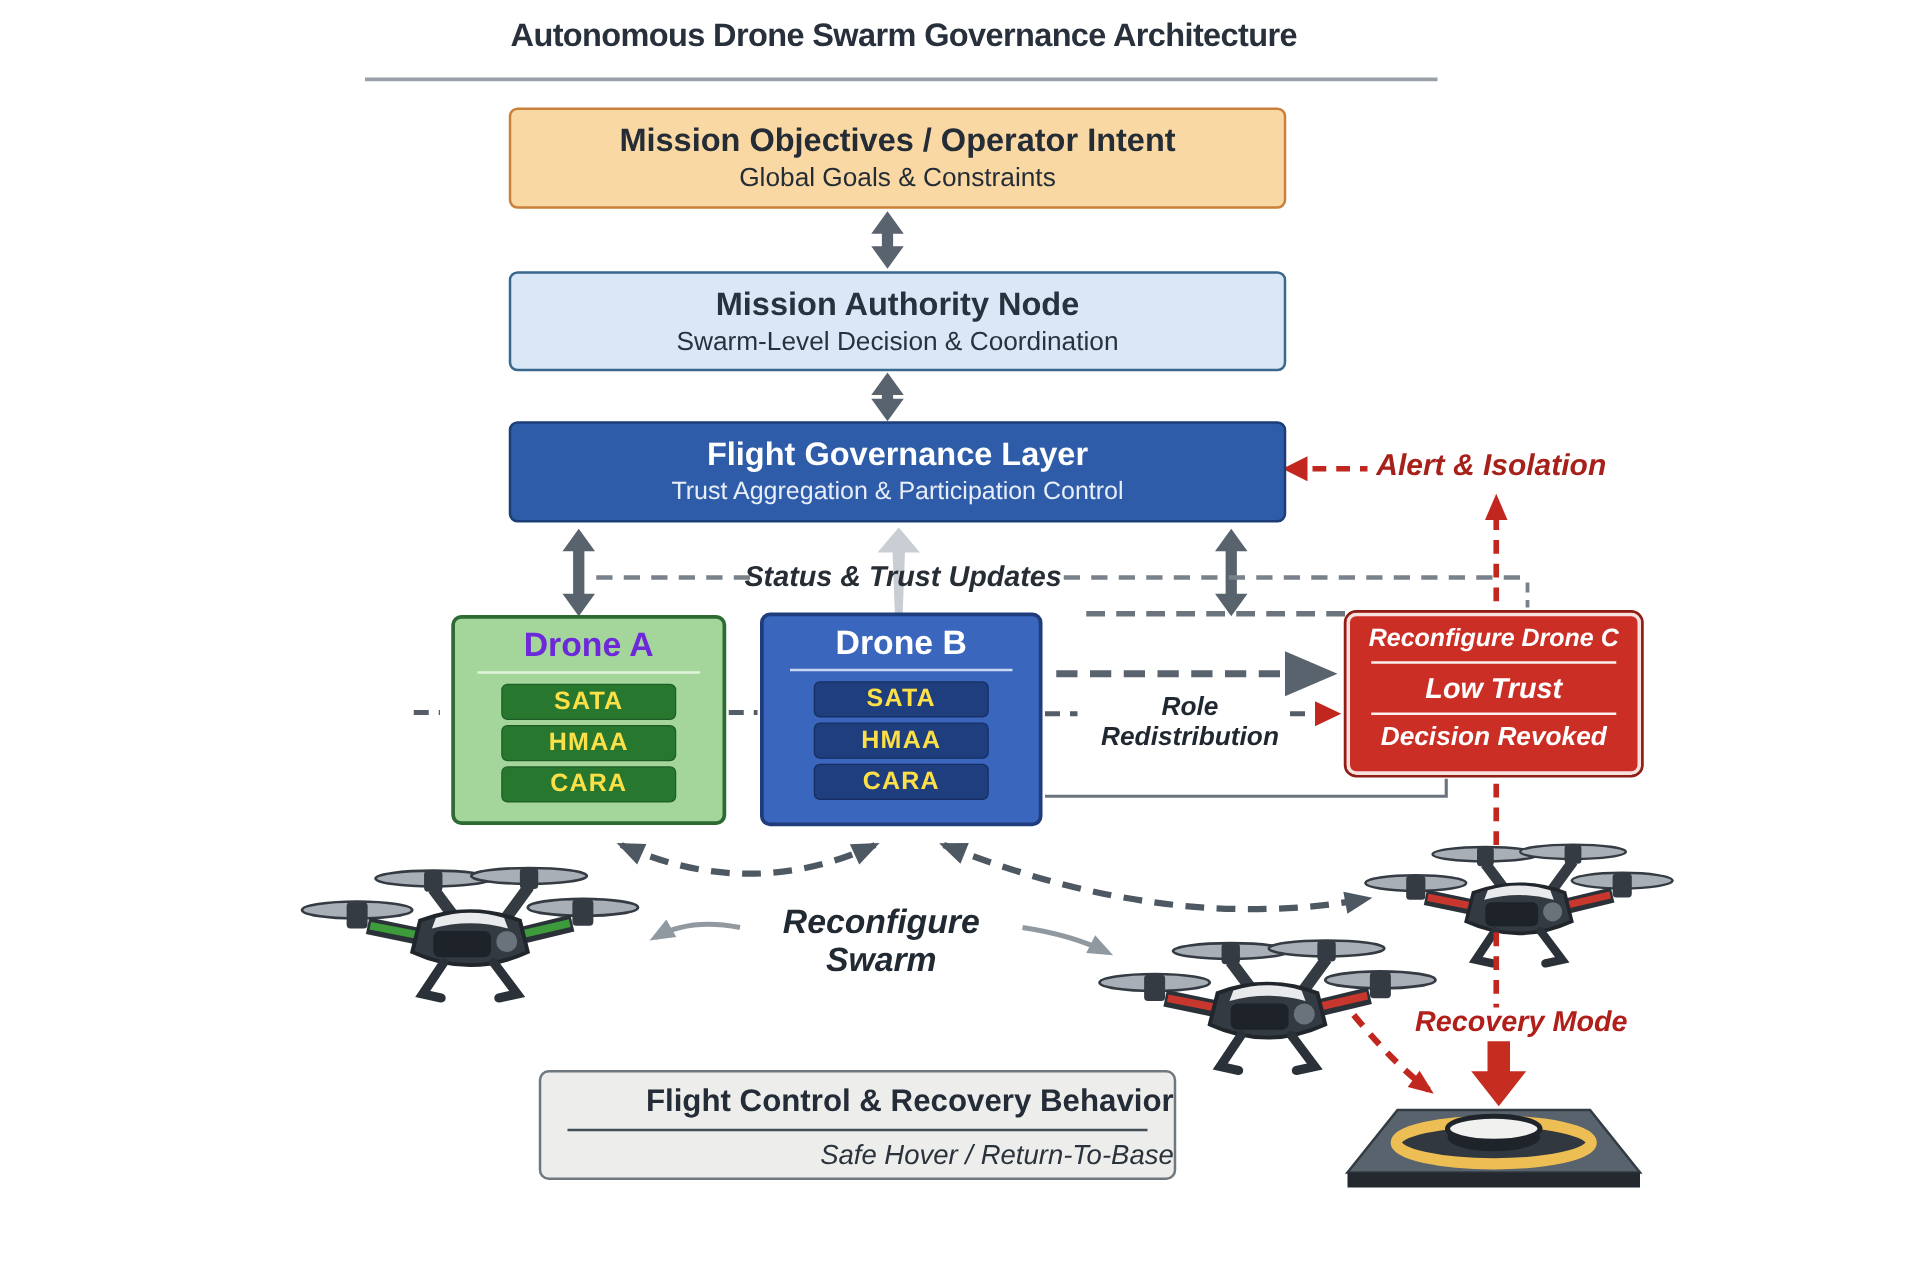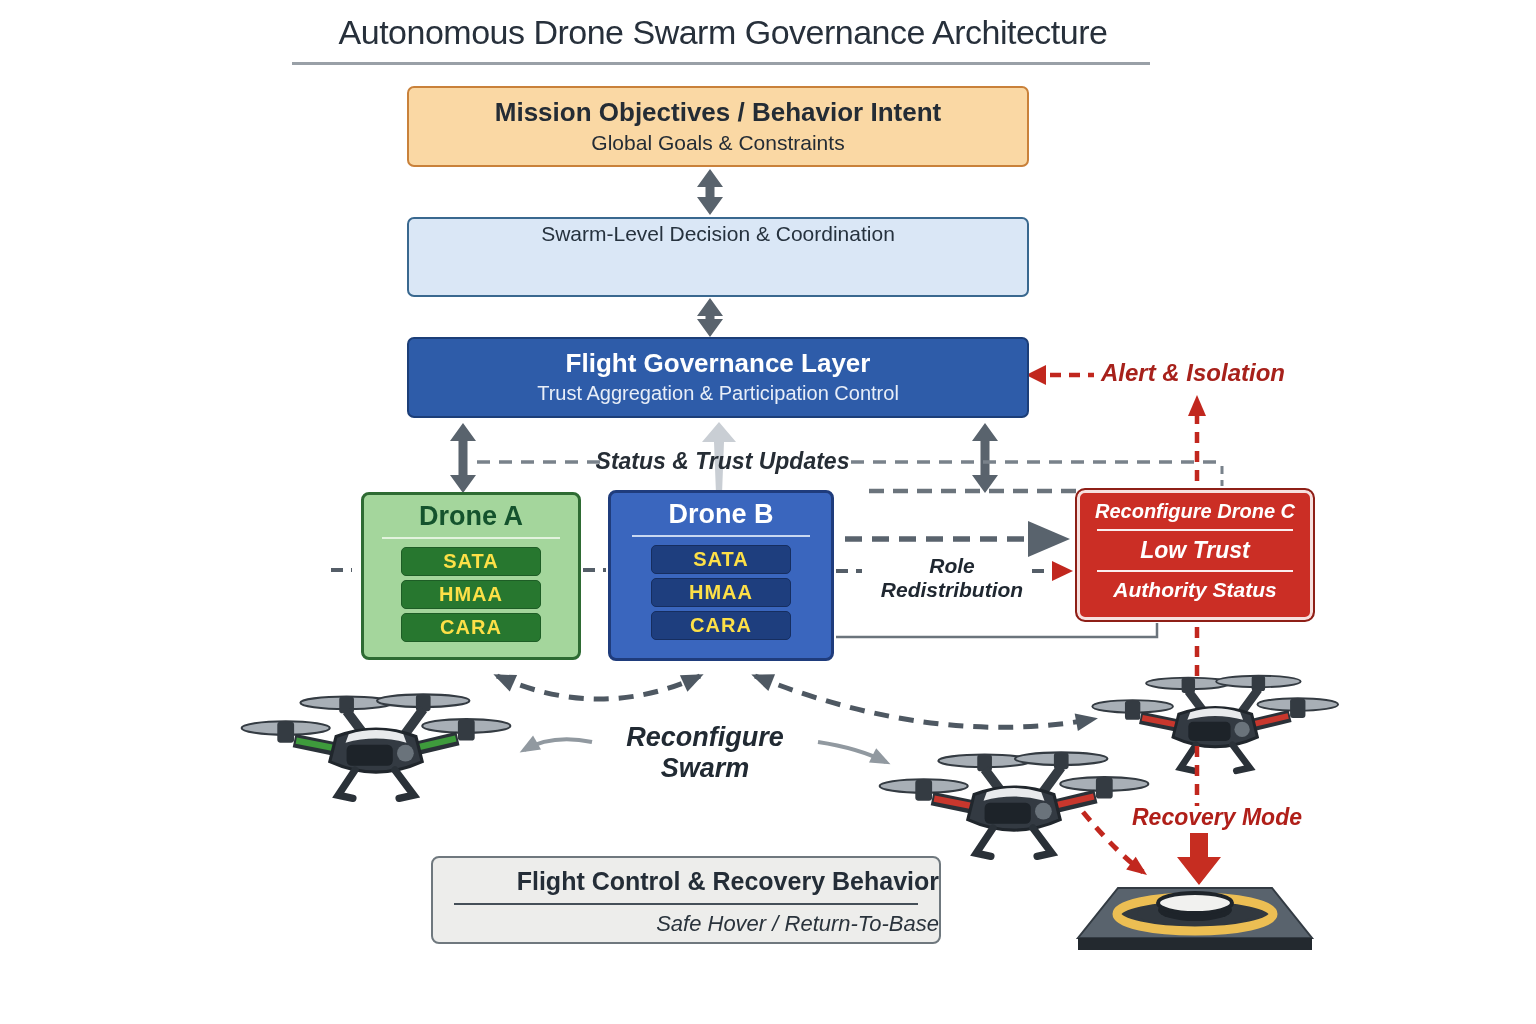--- a/index.html
+++ b/index.html
@@ -1,37 +1,37 @@
 <!DOCTYPE html>
 <html><head>
 <meta charset="utf-8">
 <style>
   html,body{margin:0;padding:0;background:#ffffff;}
   body{font-family:"Liberation Sans","DejaVu Sans",sans-serif;}
   .canvas{position:relative;width:1536px;height:1024px;background:#ffffff;overflow:hidden;}
   .abs{position:absolute;}
   .layer{position:absolute;left:0;top:0;width:1536px;height:1024px;pointer-events:none;}
 
-  .title{left:290px;top:13px;width:866px;text-align:center;font-size:34px;font-weight:400;
+  .title{left:290px;top:13px;width:866px;text-align:center;font-size:26px;font-weight:700;
          color:#27303b;letter-spacing:-0.5px;}
   .title-rule{left:292px;top:62px;width:858px;height:3px;background:#99a0a7;}
 
   .node{border-radius:7px;text-align:center;box-sizing:border-box;}
   .node .node-title{font-weight:700;font-size:26px;margin-top:9px;}
   .node .node-sub{font-size:21px;margin-top:3px;}
   .node-objectives{left:407px;top:86px;width:622px;height:81px;background:#fad8a4;border:2px solid #c9813a;color:#242c35;}
   .node-authority{left:407px;top:217px;width:622px;height:80px;background:#dae7f6;border:2px solid #39688f;color:#26323e;}
   .node-governance{left:407px;top:337px;width:622px;height:81px;background:#2e5ca9;border:2px solid #1c3e78;color:#ffffff;}
   .node-governance .node-sub{color:#e8eef8;font-size:20px;}
 
   .dbox{border-radius:8px;text-align:center;box-sizing:border-box;}
   .dbox-a{left:361px;top:492px;width:220px;height:168px;background:#a4d69c;border:3px solid #2e6b33;}
   .dbox-b{left:608px;top:490px;width:226px;height:171px;background:#3a66be;border:3px solid #1f3c7c;}
   .dbox-title{font-size:27px;font-weight:700;margin-top:6px;}
-  .dbox-a .dbox-title{color:#14532d;}
+  .dbox-a .dbox-title{color:#6d28d9;}
   .dbox-b .dbox-title{color:#ffffff;}
   .dbox-rule{width:178px;height:2px;margin:5px auto 8px auto;}
   .dbox-a .dbox-rule{background:#e2f3dd;}
   .dbox-b .dbox-rule{background:#c9d8f1;}
   .pill{width:140px;height:29px;line-height:29px;margin:4px auto;border-radius:5px;
         color:#fde047;font-weight:700;font-size:20px;letter-spacing:1px;}
   .dbox-a .pill{background:#27772f;border:1px solid #1e5d26;box-sizing:border-box;line-height:27px;}
   .dbox-b .pill{background:#1e3e7e;border:1px solid #162e60;box-sizing:border-box;line-height:27px;}
 
   .cbox{left:1075px;top:488px;width:240px;height:134px;background:#cb2e25;border:2px solid #8e1f17;
@@ -183,24 +183,25 @@
     <g>
       <path d="M1083,812 Q1116,852 1143,872" stroke="#c1271e" stroke-width="5" stroke-dasharray="11 9" fill="none" marker-end="url(#mkRed)"></path>
       <polygon points="1190,833 1208,833 1208,857 1221,857 1199,885 1177,857 1190,857" fill="#c62d21"></polygon>
     </g>
   </svg>
 
   <div class="abs title">Autonomous Drone Swarm Governance Architecture</div>
   <div class="abs title-rule"></div>
 
   <div class="abs node node-objectives">
-    <div class="node-title">Mission Objectives / Behavior Intent</div>
+    <div class="node-title">Mission Objectives / Operator Intent</div>
     <div class="node-sub">Global Goals &amp; Constraints</div>
   </div>
   <div class="abs node node-authority">
+    <div class="node-title">Mission Authority Node</div>
     <div class="node-sub">Swarm-Level Decision &amp; Coordination</div>
   </div>
   <div class="abs node node-governance">
     <div class="node-title">Flight Governance Layer</div>
     <div class="node-sub">Trust Aggregation &amp; Participation Control</div>
   </div>
 
   <div class="abs lbl lbl-alert">Alert &amp; Isolation</div>
   <div class="abs lbl lbl-status">Status &amp; Trust Updates</div>
   <div class="abs lbl lbl-role">Role Redistribution</div>
@@ -221,21 +222,21 @@
     <div class="pill">SATA</div>
     <div class="pill">HMAA</div>
     <div class="pill">CARA</div>
   </div>
 
   <div class="abs cbox">
     <div class="cbox-title">Reconfigure Drone C</div>
     <div class="cbox-rule"></div>
     <div class="cbox-status">Low Trust</div>
     <div class="cbox-rule"></div>
-    <div class="cbox-auth">Authority Status</div>
+    <div class="cbox-auth">Decision Revoked</div>
   </div>
 
   <div class="abs fbox">
     <div class="fbox-title">Flight Control &amp; Recovery Behavior</div>
     <div class="fbox-rule"></div>
     <div class="fbox-sub">Safe Hover / Return-To-Base</div>
   </div>
 
 </div>
 

